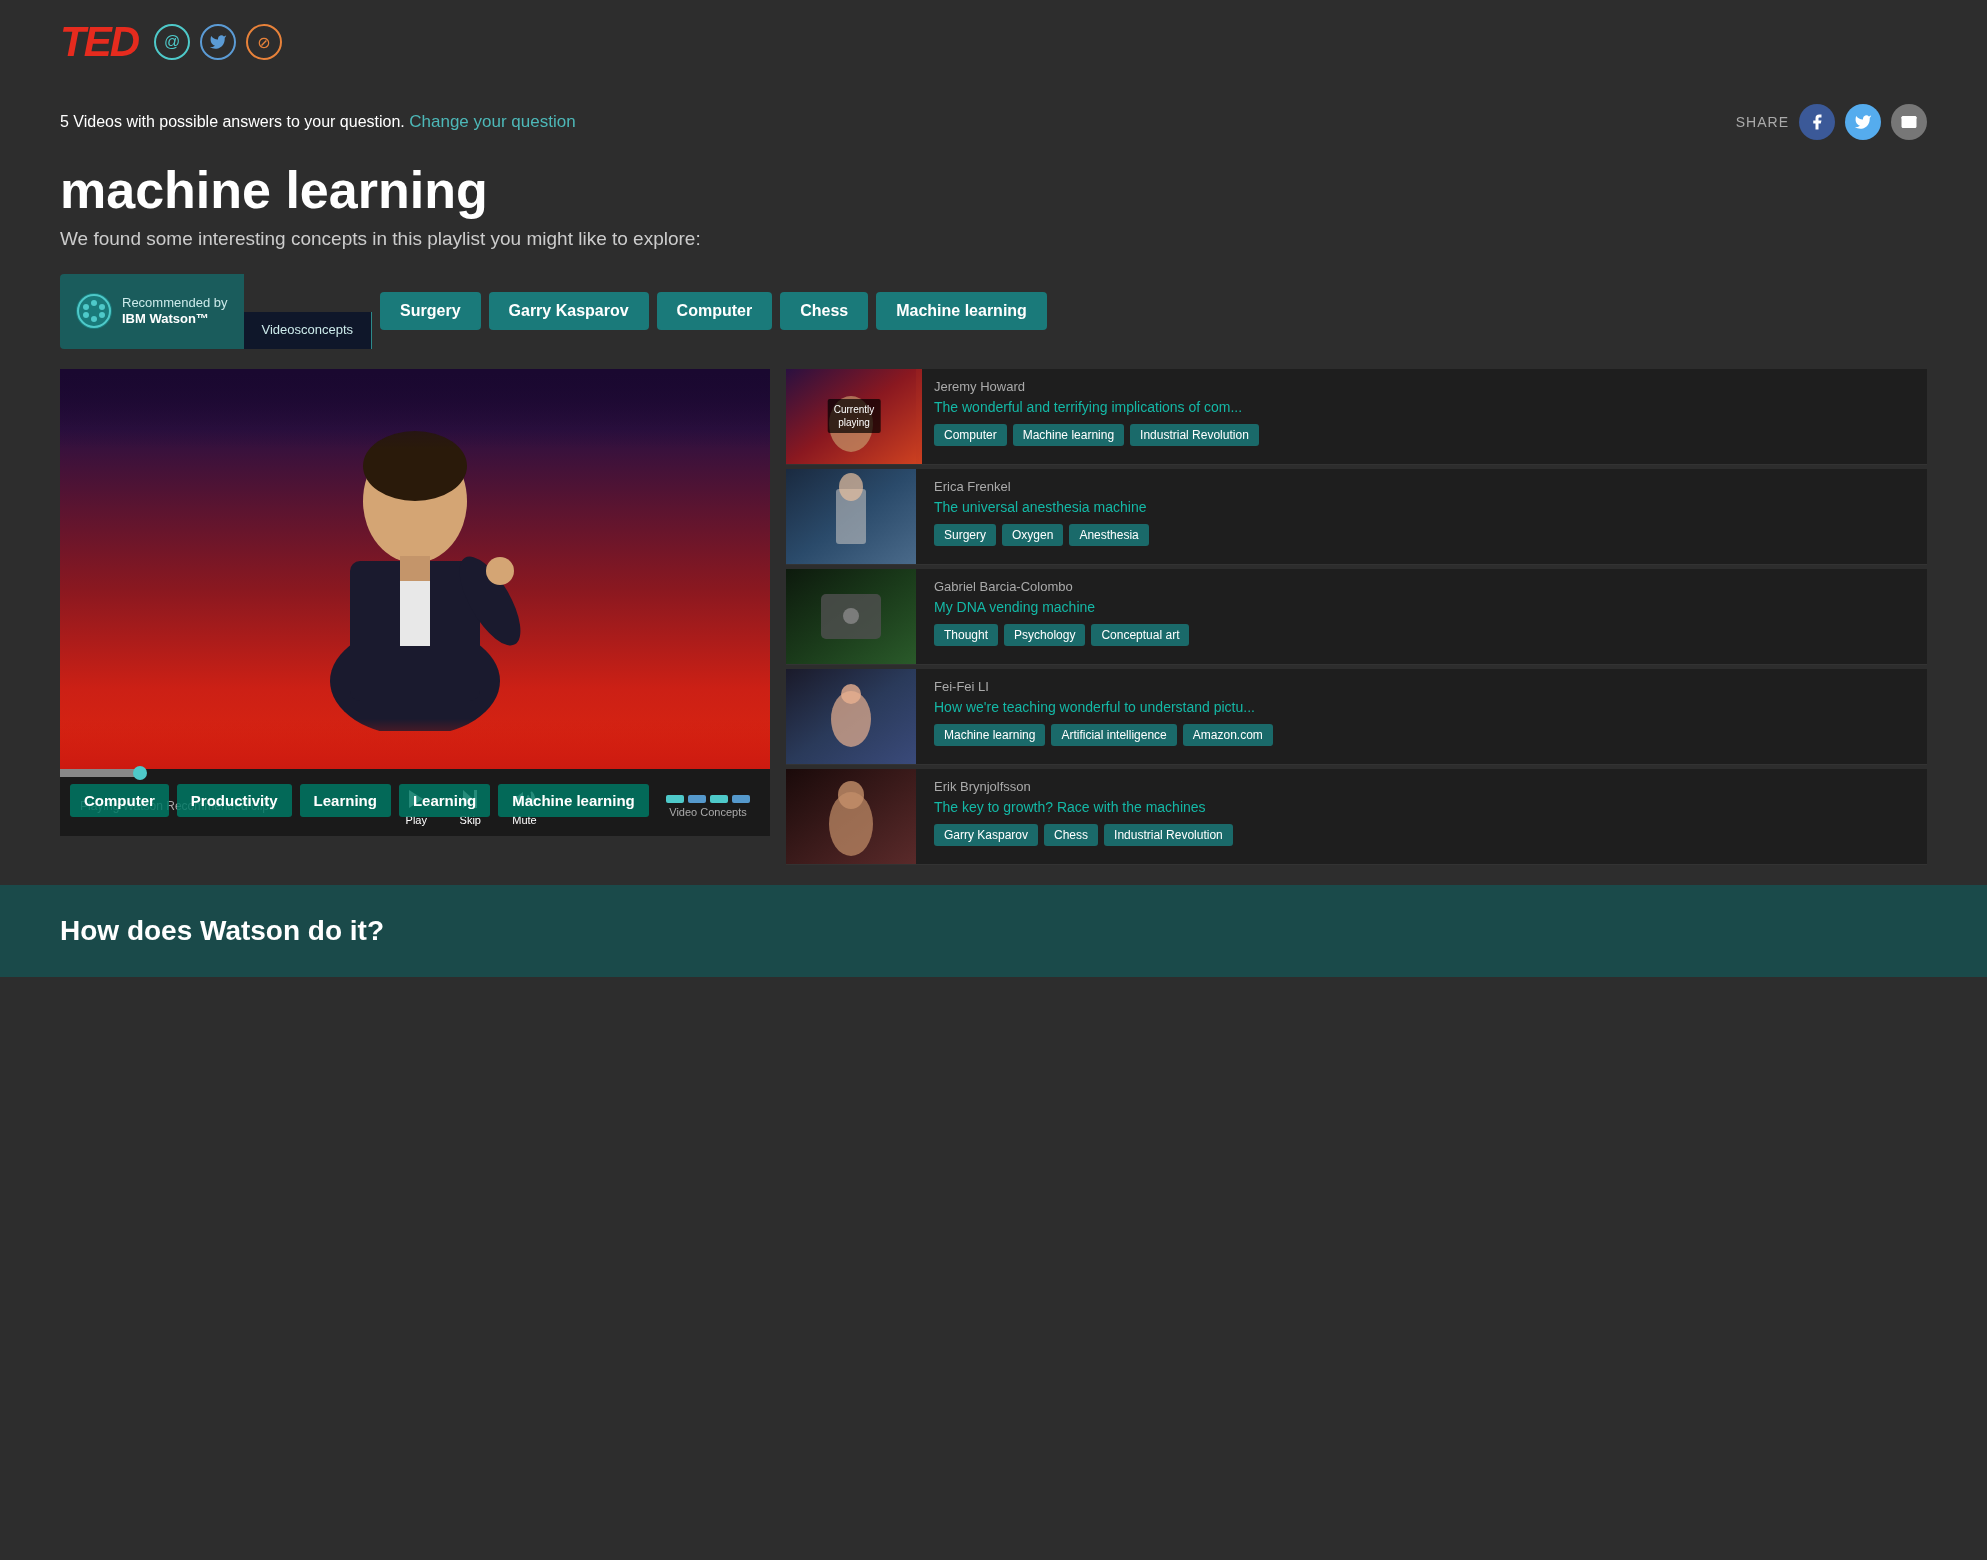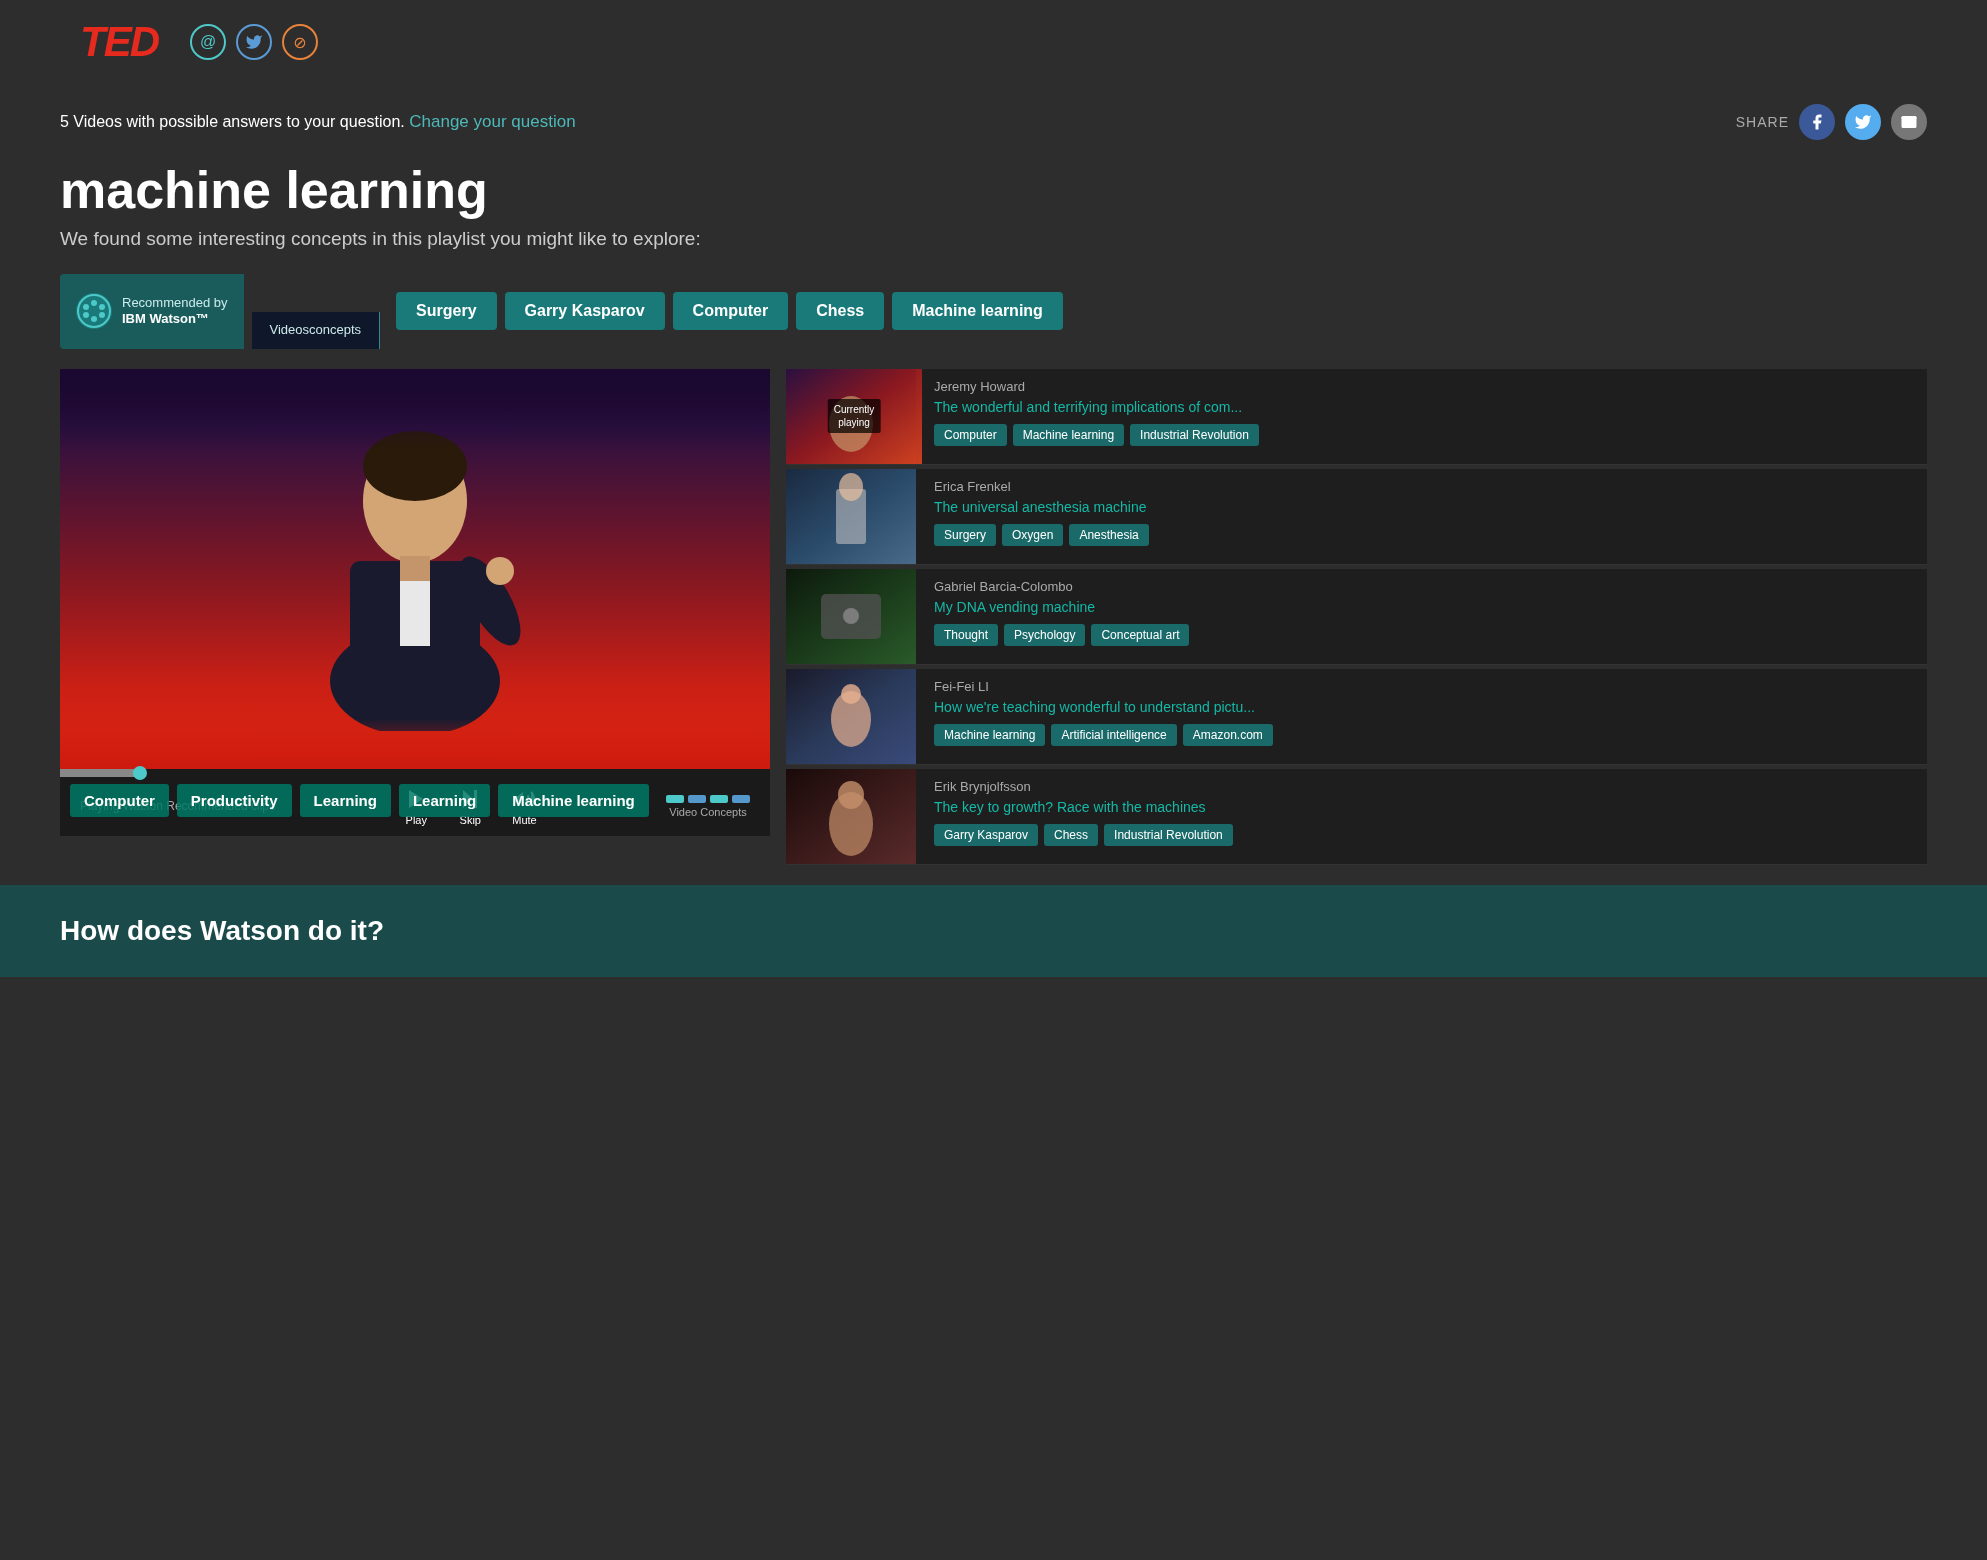--- a/index.html
+++ b/index.html
@@ -6,24 +6,24 @@
     body {
       background-color: #2d2d2d;
       font-family: 'Helvetica Neue', Arial, sans-serif;
       color: #ffffff;
       min-width: 1200px;
     }
 
     
     .header {
       background-color: #2d2d2d;
-      padding: 18px 80px;
-      display: flex;
-      align-items: center;
-      gap: 32px;
+      padding: 18px 60px;
+      display: flex;
+      align-items: center;
+      gap: 16px;
     }
     .ted-logo {
       font-size: 42px;
       font-weight: 900;
       color: #e62b1e;
       letter-spacing: -2px;
       font-style: italic;
     }
     .header-icons {
       display: flex;
@@ -96,21 +96,21 @@
     .page-subtitle {
       font-size: 19px;
       color: #cccccc;
       margin-bottom: 24px;
     }
 
     
     .filter-bar {
       display: flex;
       align-items: stretch;
-      gap: 8px;
+      gap: 0;
       margin-bottom: 20px;
     }
     .watson-badge {
       background-color: #1a5c5c;
       display: flex;
       align-items: center;
       padding: 10px 16px;
       gap: 10px;
       border-radius: 4px 0 0 4px;
     }

